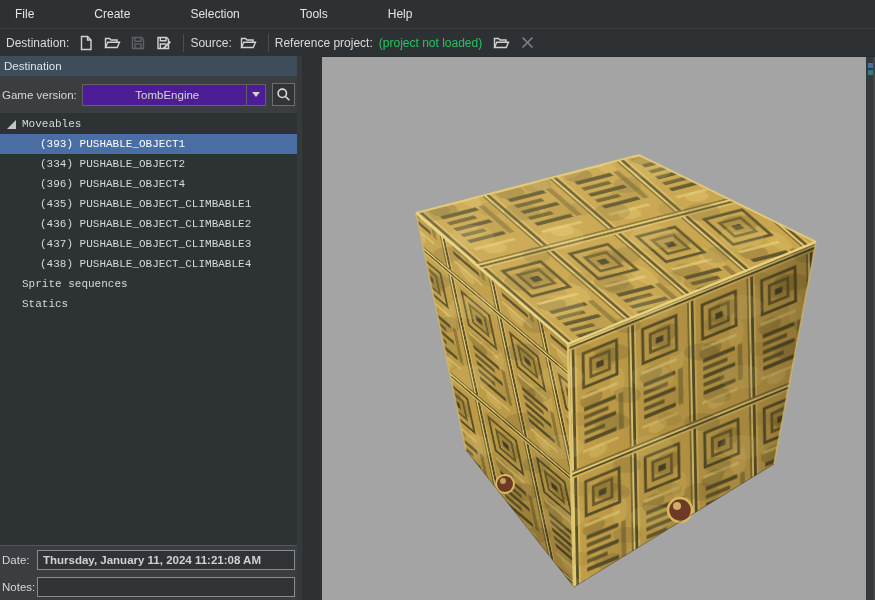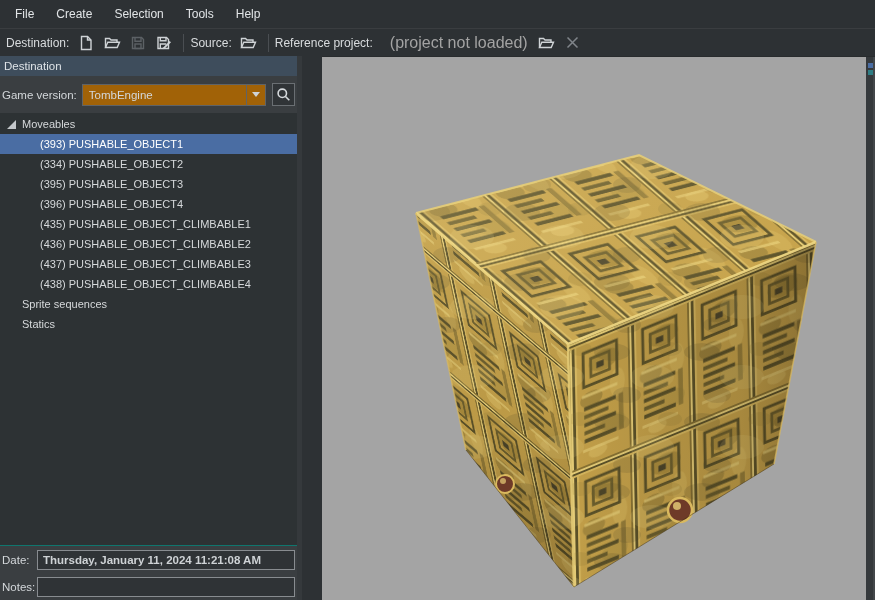--- a/index.html
+++ b/index.html
@@ -1,50 +1,50 @@
 <!DOCTYPE html>
 <html><head>
 <meta charset="utf-8">
 <style>
   html,body{margin:0;padding:0;background:#1e2022;}
   .app{position:relative;width:875px;height:600px;overflow:hidden;background:#2d3134;
        font-family:"Liberation Sans", sans-serif; -webkit-font-smoothing:antialiased;
        user-select:none;}
   
-  .menubar{height:28px;display:flex;align-items:center;padding-left:4px;background:#2d3134;}
+  .menubar{height:28px;display:flex;align-items:center;padding-left:4px;background:#2d3134;gap:38px;}
   .mitem{color:#e2e5e7;font-size:12px;padding:0 11px;height:100%;display:flex;align-items:center;cursor:default;}
   
   .toolbar{height:27px;border-top:1px solid #3a3d40;display:flex;align-items:center;padding-left:6px;background:#2d3134;}
   .tlabel{color:#d9dcde;font-size:12px;margin-right:4px;white-space:nowrap;}
-  .muted{color:#a3a3a3;font-size:16px;margin:0 6px 0 13px;white-space:nowrap;}
+  .muted{color:#22c55e;font-size:12px;margin:0 6px 0 2px;white-space:nowrap;}
   .tbtn{width:24px;height:22px;background:transparent;border:none;padding:0;margin:0 1px;
         display:flex;align-items:center;justify-content:center;cursor:pointer;}
   .tsep{width:1px;height:18px;background:#4a4e52;margin:0 6px;}
   .icon{display:block;}
   
   .main{position:absolute;top:56px;left:0;right:0;bottom:0;display:flex;gap:20px;}
   .left-panel{width:302px;box-sizing:border-box;border-right:5px solid #35393c;
               background:#34383b;display:flex;flex-direction:column;}
   .panel-header{height:20px;background:#3e4d5c;color:#dde2e6;font-size:11.5px;
                 line-height:20px;padding-left:4px;}
-  .gv-row{height:37px;background:#3a3e41;display:flex;align-items:center;padding:0 2px;}
+  .gv-row{height:37px;background:#3a3e41;display:flex;align-items:center;padding:0 2px;text-align:center;}
   .gv-label{color:#d3d7da;font-size:11.5px;margin-right:5px;white-space:nowrap;}
-  .combo{width:184px;height:22px;box-sizing:border-box;background:#a16207;border:1px solid #5f6367;
+  .combo{width:184px;height:22px;box-sizing:border-box;background:#4c1d95;border:1px solid #5f6367;
          display:flex;align-items:center;cursor:pointer;}
   .combo-value{flex:1;padding-left:6px;color:#d3d7da;font-size:11.5px;white-space:nowrap;overflow:hidden;}
   .combo-arrow{width:18px;height:100%;border-left:1px solid #5f6367;display:flex;align-items:center;justify-content:center;}
   .caret{width:0;height:0;border-left:4px solid transparent;border-right:4px solid transparent;border-top:5px solid #cfd3d6;}
   .search-btn{width:23px;height:23px;box-sizing:border-box;margin-left:6px;background:#303437;
               border:1px solid #6a6f73;display:flex;align-items:center;justify-content:center;cursor:pointer;padding:0;}
   
   .tree{flex:1;background:#2d3234;padding-top:1px;overflow:hidden;}
   .trow{height:20px;display:flex;align-items:center;color:#d6d9db;font-size:11px;position:relative;cursor:default;}
   .trow.selected{background:#4a6da3;color:#ffffff;}
   .twisty{position:absolute;left:7px;top:6px;width:9px;height:9px;}
-  .lbl{white-space:nowrap;}
+  .lbl{white-space:nowrap;font-family:Liberation Mono, monospace;}
   .lvl0 .lbl{margin-left:22px;}
   .lvl1 .lbl{margin-left:40px;}
   
   .date-row,.notes-row{background:#3a3e41;display:flex;align-items:center;padding:0 2px;}
   .date-row{height:28px;border-top:1px solid #0f766e;}
   .notes-row{height:26px;}
   .field-label{width:35px;color:#d3d7da;font-size:11.5px;flex:none;}
   input.field{flex:1;height:20px;box-sizing:border-box;background:#2f3336;border:1px solid #888c90;
               color:#ced2d5;font-size:11.5px;padding:0 5px;outline:none;
               font-family:"Liberation Sans", sans-serif;font-weight:bold;}
@@ -153,23 +153,20 @@
           <svg class="twisty" width="9" height="9" viewBox="0 0 9 9">
             <polygon points="9,0 9,9 0,9" fill="#c3c7ca"></polygon>
           </svg>
           <span class="lbl">Moveables</span>
         </div>
         <div class="trow lvl1 selected">
           <span class="lbl">(393) PUSHABLE_OBJECT1</span>
         </div>
         <div class="trow lvl1">
           <span class="lbl">(334) PUSHABLE_OBJECT2</span>
-        </div>
-        <div class="trow lvl1">
-          <span class="lbl">(395) PUSHABLE_OBJECT3</span>
         </div>
         <div class="trow lvl1">
           <span class="lbl">(396) PUSHABLE_OBJECT4</span>
         </div>
         <div class="trow lvl1">
           <span class="lbl">(435) PUSHABLE_OBJECT_CLIMBABLE1</span>
         </div>
         <div class="trow lvl1">
           <span class="lbl">(436) PUSHABLE_OBJECT_CLIMBABLE2</span>
         </div>

